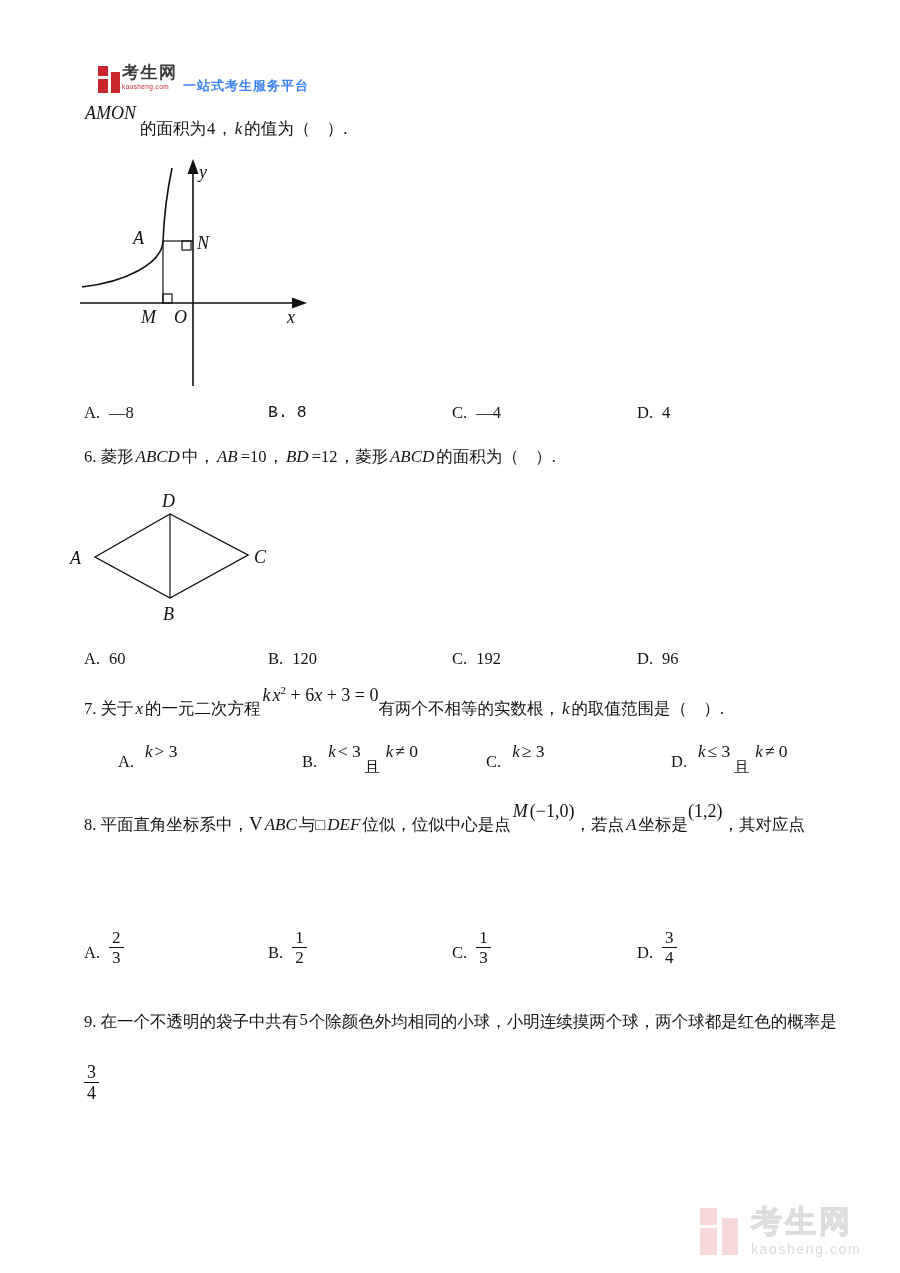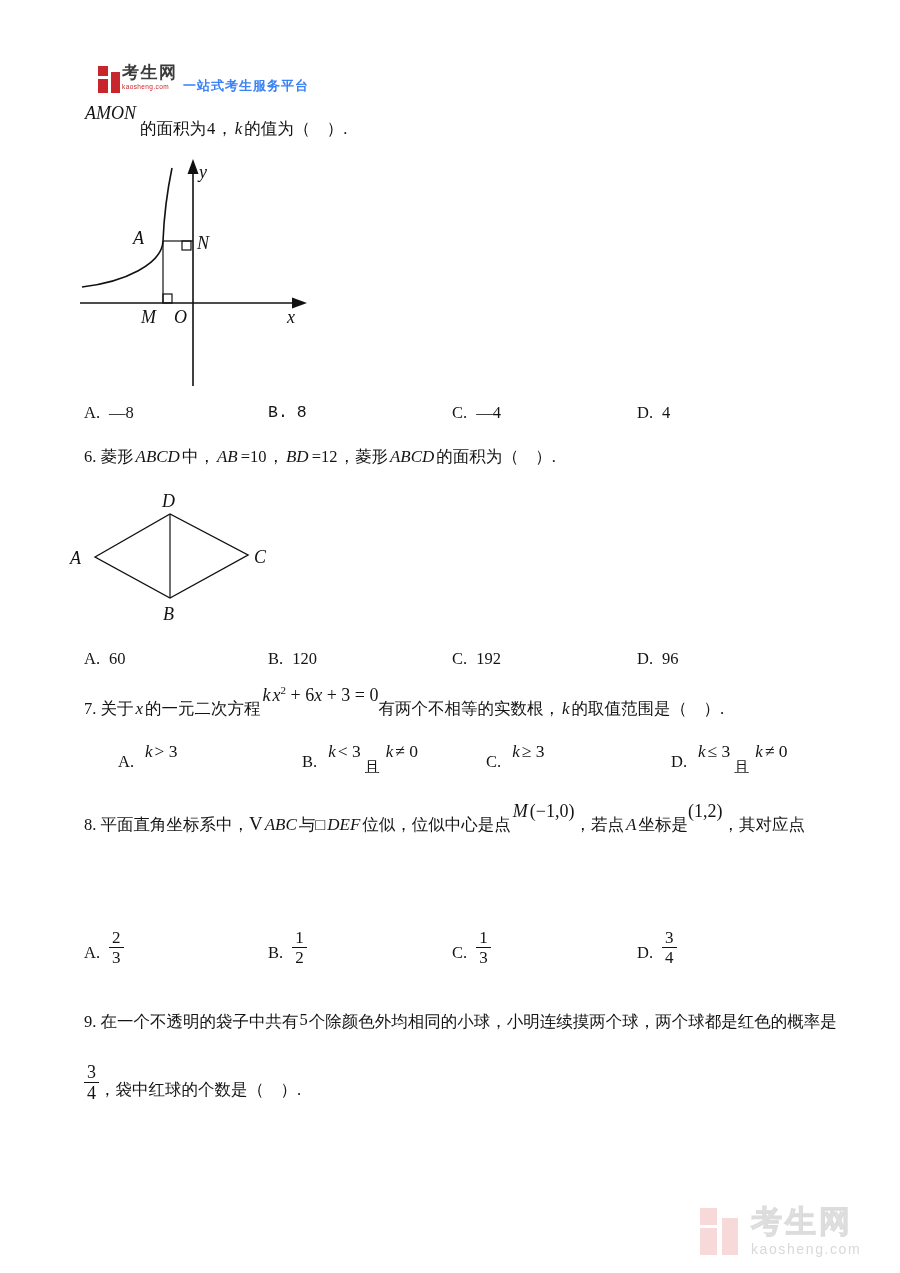--- a/index.html
+++ b/index.html
@@ -170,21 +170,20 @@
 
   <div class="abs txt" style="left:84px;top:1012px;">
     <span>9.</span>&nbsp;<span>在一个不透明的袋子中共有</span><span class="mu" style="position:relative;top:-2px;">5</span><span>个除颜色外均相同的小球，小明连续摸两个球，两个球都是红色的概率是</span>
   </div>
 
   <div class="abs fracrow" style="left:84px;top:1062px;">
     <span class="frac bigfrac">
         <span class="num">3</span>
         <span class="den">4</span>
       </span>
-    <span class="txt" style="padding-bottom:3px;">，袋中红球的个数是（　）.</span>
   </div>
 
 
   <div class="wm">
     <div class="wm-mark">
       <div class="wb1"></div>
         <div class="wb2"></div>
         <div class="wb3"></div>
     </div>
     <div>

